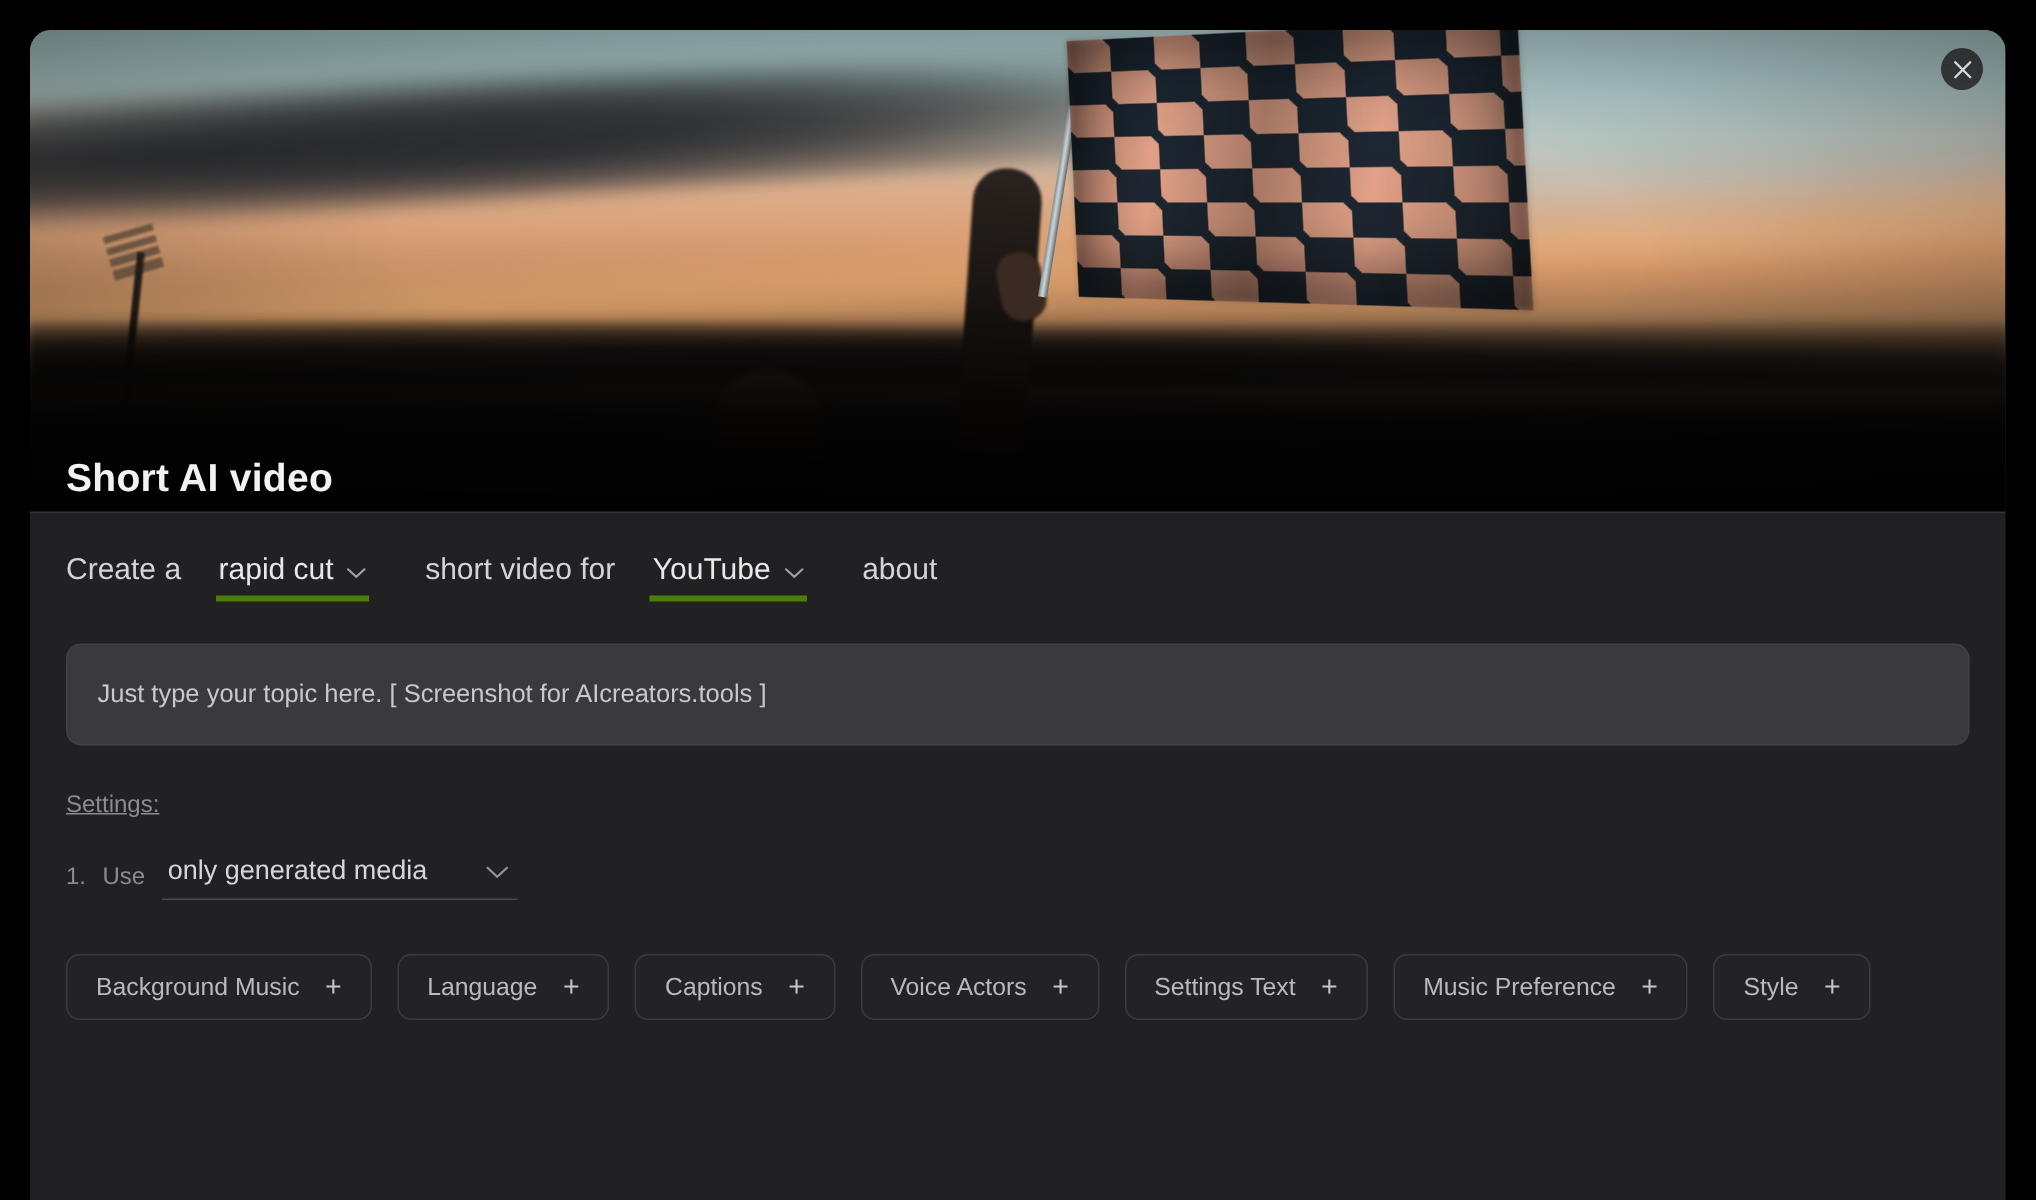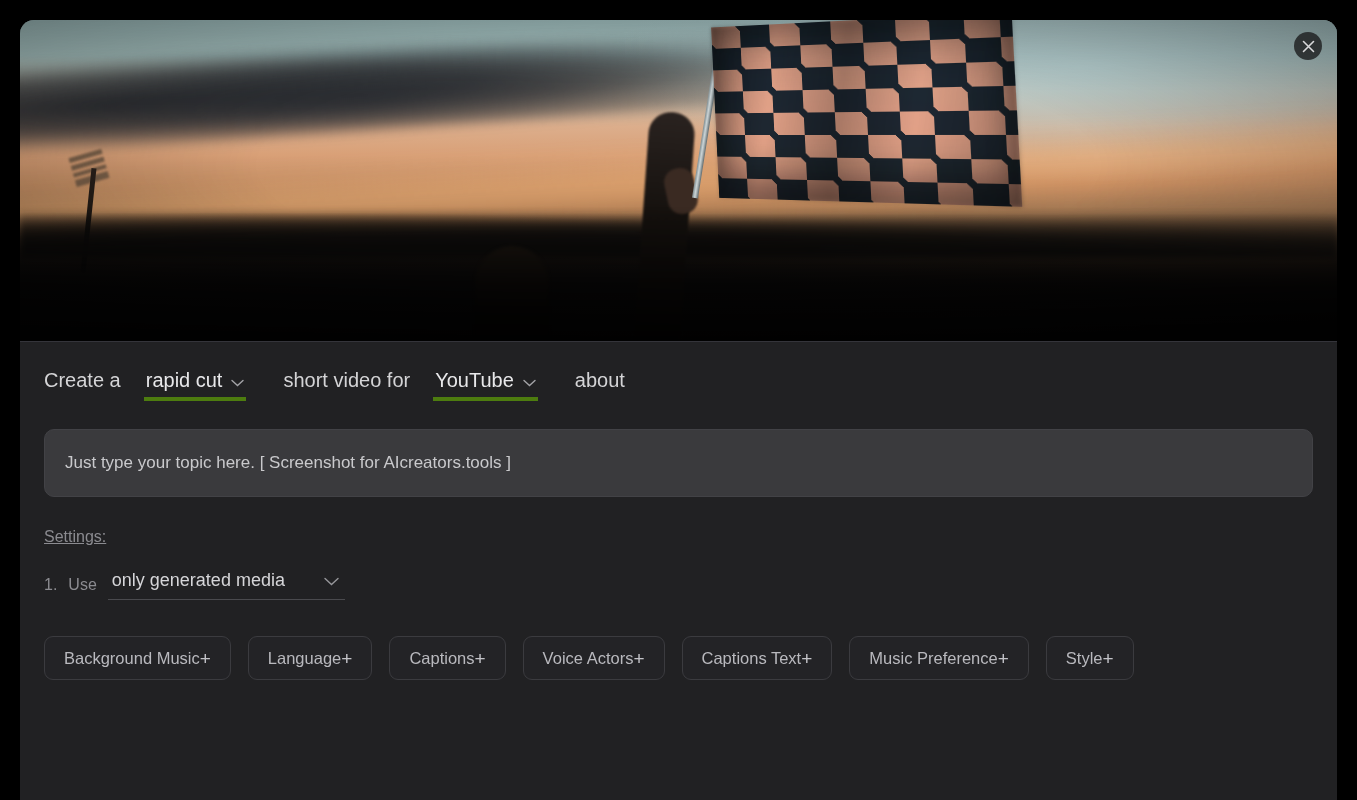--- a/index.html
+++ b/index.html
@@ -327,21 +327,21 @@
   .chips {
     margin-top: 36px;
     display: flex;
     flex-wrap: wrap;
     gap: 17px 17px;
     max-width: 1275px;
   }
   .chip {
     display: inline-flex;
     align-items: center;
-    gap: 0;
+    gap: 17px;
     height: 44px;
     padding: 0 19px;
     border: 1px solid #3b3b3f;
     border-radius: 9px;
     background: #232326;
     color: #b9b9be;
     font-size: 16.5px;
     cursor: pointer;
   }
   .chip .plus {
@@ -369,20 +369,21 @@
         <div class="treeline"></div>
         <div class="person-head"></div>
         <div class="arm"></div>
         <div class="hand"></div>
         <div class="flagpole"></div>
         <div class="flag"></div>
         <div class="flag-wave"></div>
         <div class="hero-vignette"></div>
       </div>
 
+      <div class="hero-title">Short AI video</div>
 
       <button class="close-btn">
         <span>
           <svg width="13" height="13" viewBox="0 0 13 13">
             <path d="M1.5 1.5 L11.5 11.5 M11.5 1.5 L1.5 11.5" stroke="#d8d8da" stroke-width="1.6" stroke-linecap="round" fill="none"></path>
           </svg>
         </span>
       </button>
 
       <div class="hero-divider"></div>
@@ -446,21 +447,21 @@
         </button>
         <button class="chip">
           <span>Captions</span>
           <span class="plus">+</span>
         </button>
         <button class="chip">
           <span>Voice Actors</span>
           <span class="plus">+</span>
         </button>
         <button class="chip">
-          <span>Captions Text</span>
+          <span>Settings Text</span>
           <span class="plus">+</span>
         </button>
         <button class="chip">
           <span>Music Preference</span>
           <span class="plus">+</span>
         </button>
         <button class="chip">
           <span>Style</span>
           <span class="plus">+</span>
         </button>

